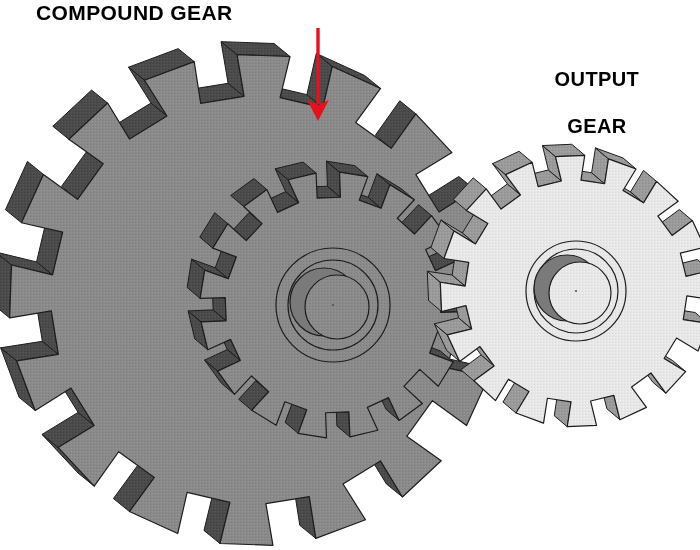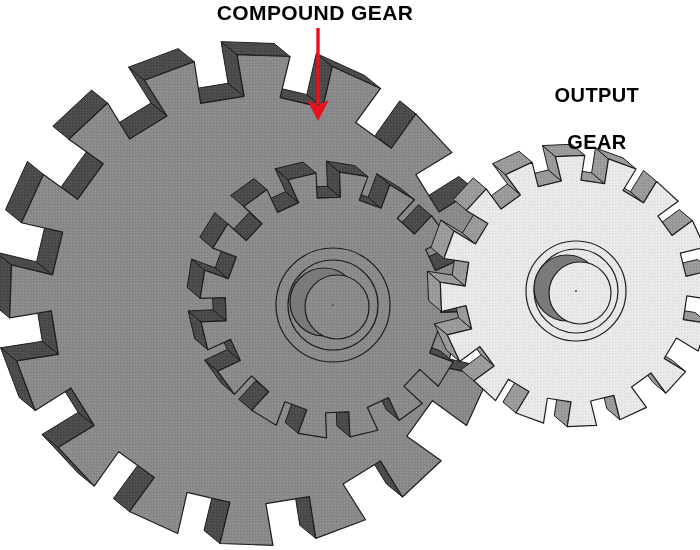--- a/index.html
+++ b/index.html
@@ -31,26 +31,26 @@
     font-weight: bold;
     letter-spacing: 0.4px;
     white-space: pre;
     line-height: 1.18;
     -webkit-font-smoothing: antialiased;
   }
   #label-compound {
     left: 0;
     top: 1px;
     width: 630px;
-    text-align: center;
     font-size: 21px;
+    padding-left: 36px;
   }
   #label-output {
     left: 496px;
-    top: 60px;
+    top: 44px;
     width: 178px;
     text-align: center;
     font-size: 20px;
   }
 </style>
 </head>
 <body>
 
 <div id="stage">
 

